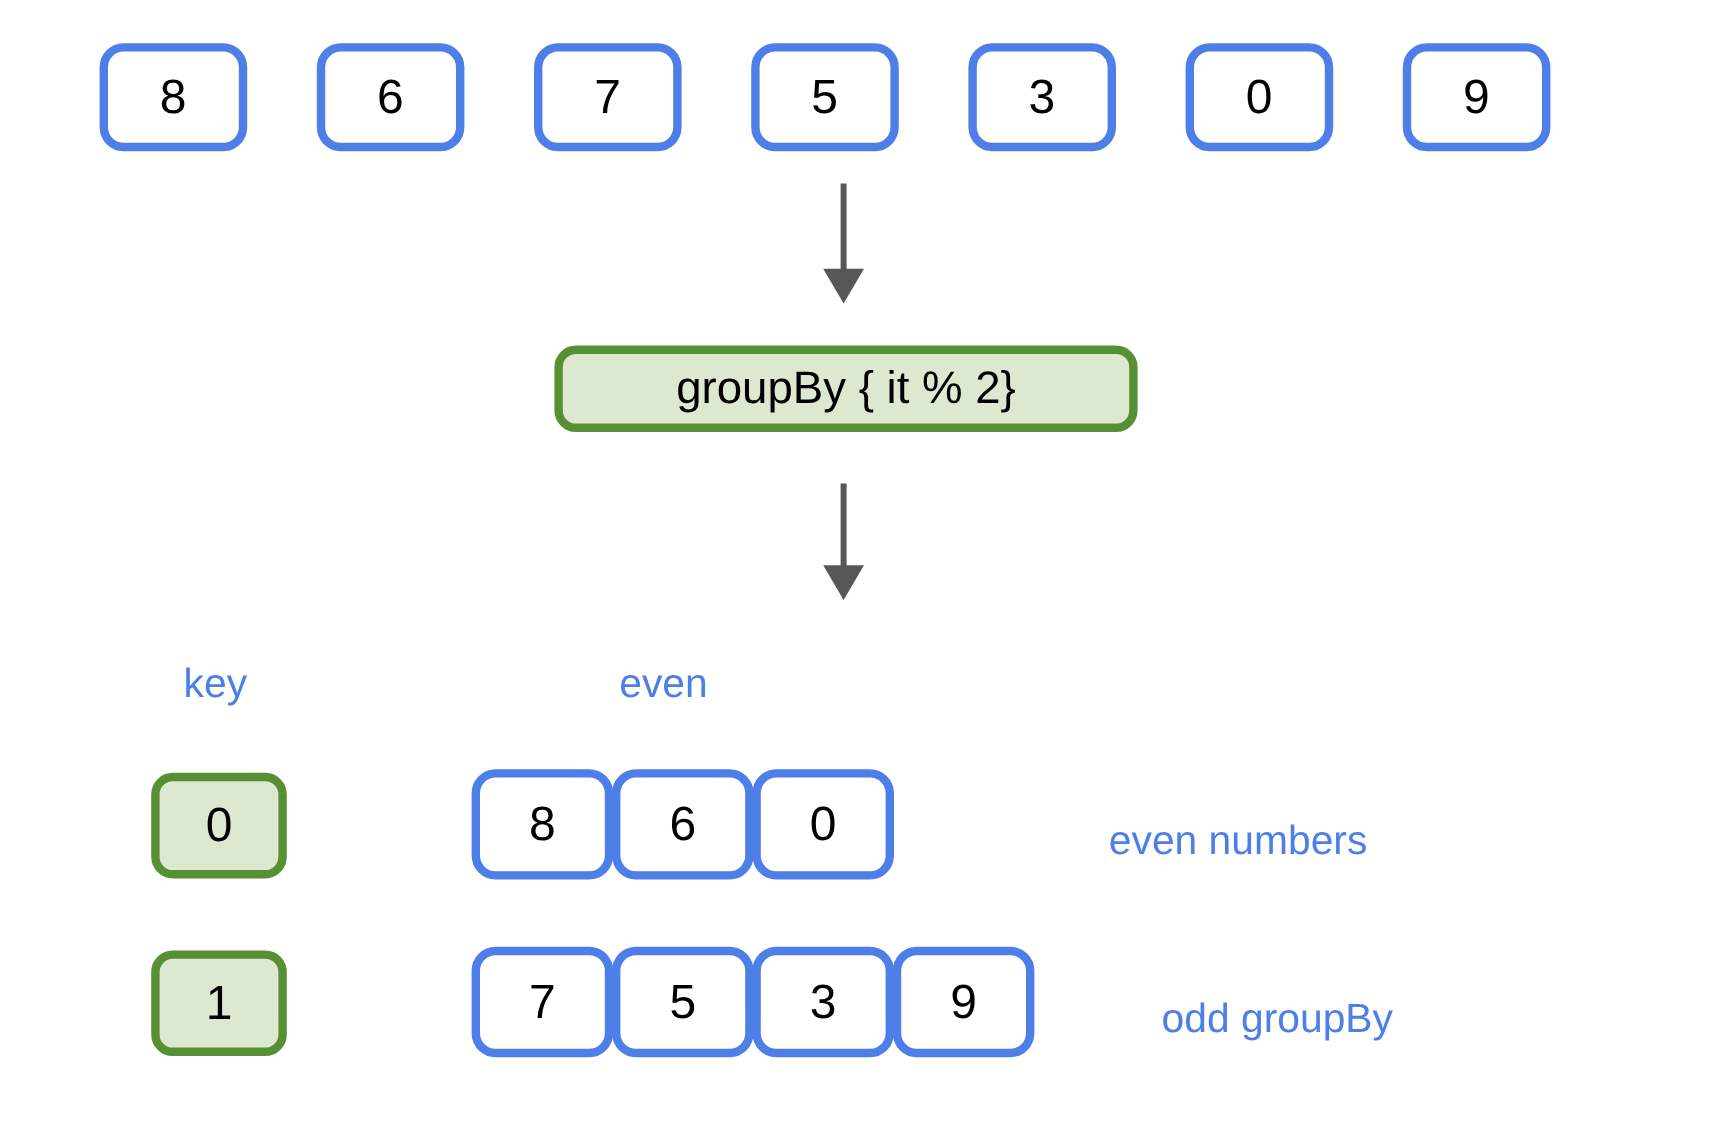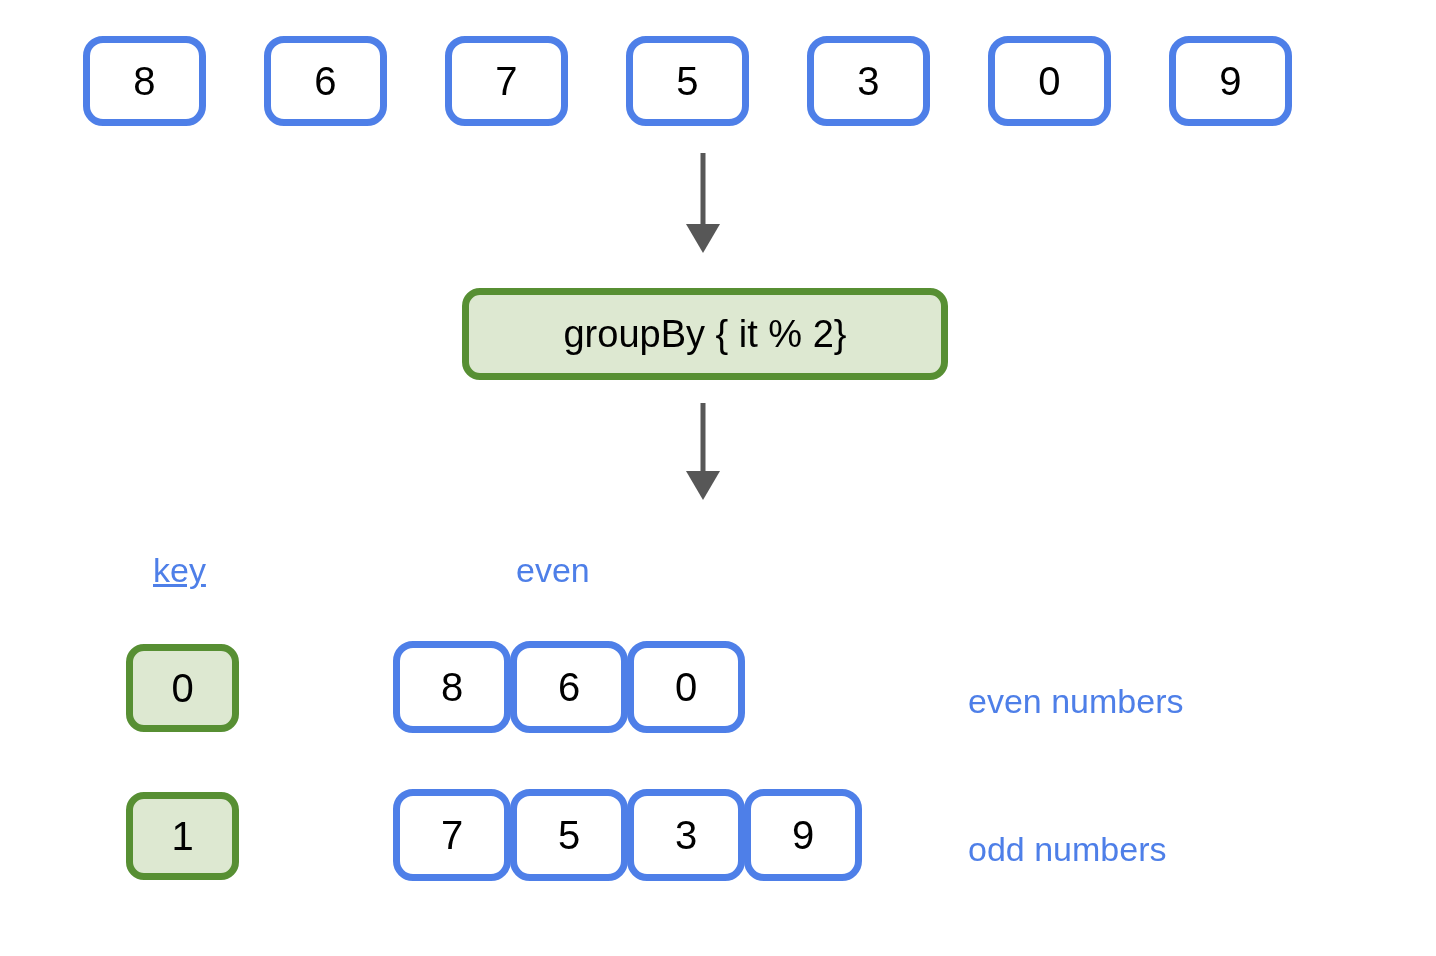--- a/index.html
+++ b/index.html
@@ -63,21 +63,21 @@
     line-height: 1;
     margin-right: -1px;
   }
 
   
   .op-box {
     position: absolute;
     left: 462px;
     top: 288px;
     width: 486px;
-    height: 92px;
+    height: 72px;
     box-sizing: border-box;
     background: #dde8d1;
     border: 7px solid #578f33;
     border-radius: 18px;
     display: flex;
     align-items: center;
     justify-content: center;
     color: #000000;
     font-size: 38px;
     line-height: 1;
@@ -136,42 +136,42 @@
     <span>groupBy { it % 2}</span>
   </div>
 
   <svg class="arrow" style="left:668px; top:400px;" width="70" height="105" viewBox="0 0 70 105">
     <line x1="35" y1="3" x2="35" y2="76" stroke="#575757" stroke-width="5"></line>
     <polygon points="35,100 18,71 52,71" fill="#575757"></polygon>
   </svg>
 
   <div>
 
-    <div class="blue-label" style="left:153px; top:553px;text-decoration:underline;">key</div>
+    <div class="blue-label" style="left:153px; top:553px;">key</div>
     <div class="blue-label" style="left:516px; top:553px;">even</div>
 
     <div>
       <div class="key-box" style="left:126px; top:644px;">0</div>
 
       <div class="chip-row" style="left:393px; top:641px;">
         <div class="chip">8</div>
         <div class="chip">6</div>
         <div class="chip">0</div>
       </div>
 
-      <div class="blue-label" style="left:968px; top:684px;">even numbers</div>
+      <div class="blue-label" style="left:924px; top:684px;">even numbers</div>
     </div>
 
     <div>
       <div class="key-box" style="left:126px; top:792px;">1</div>
 
       <div class="chip-row" style="left:393px; top:789px;">
         <div class="chip">7</div>
         <div class="chip">5</div>
         <div class="chip">3</div>
         <div class="chip">9</div>
       </div>
 
-      <div class="blue-label" style="left:968px; top:832px;">odd numbers</div>
+      <div class="blue-label" style="left:968px; top:832px;">odd groupBy</div>
     </div>
 
   </div>
 </div>
 
 </body></html>

